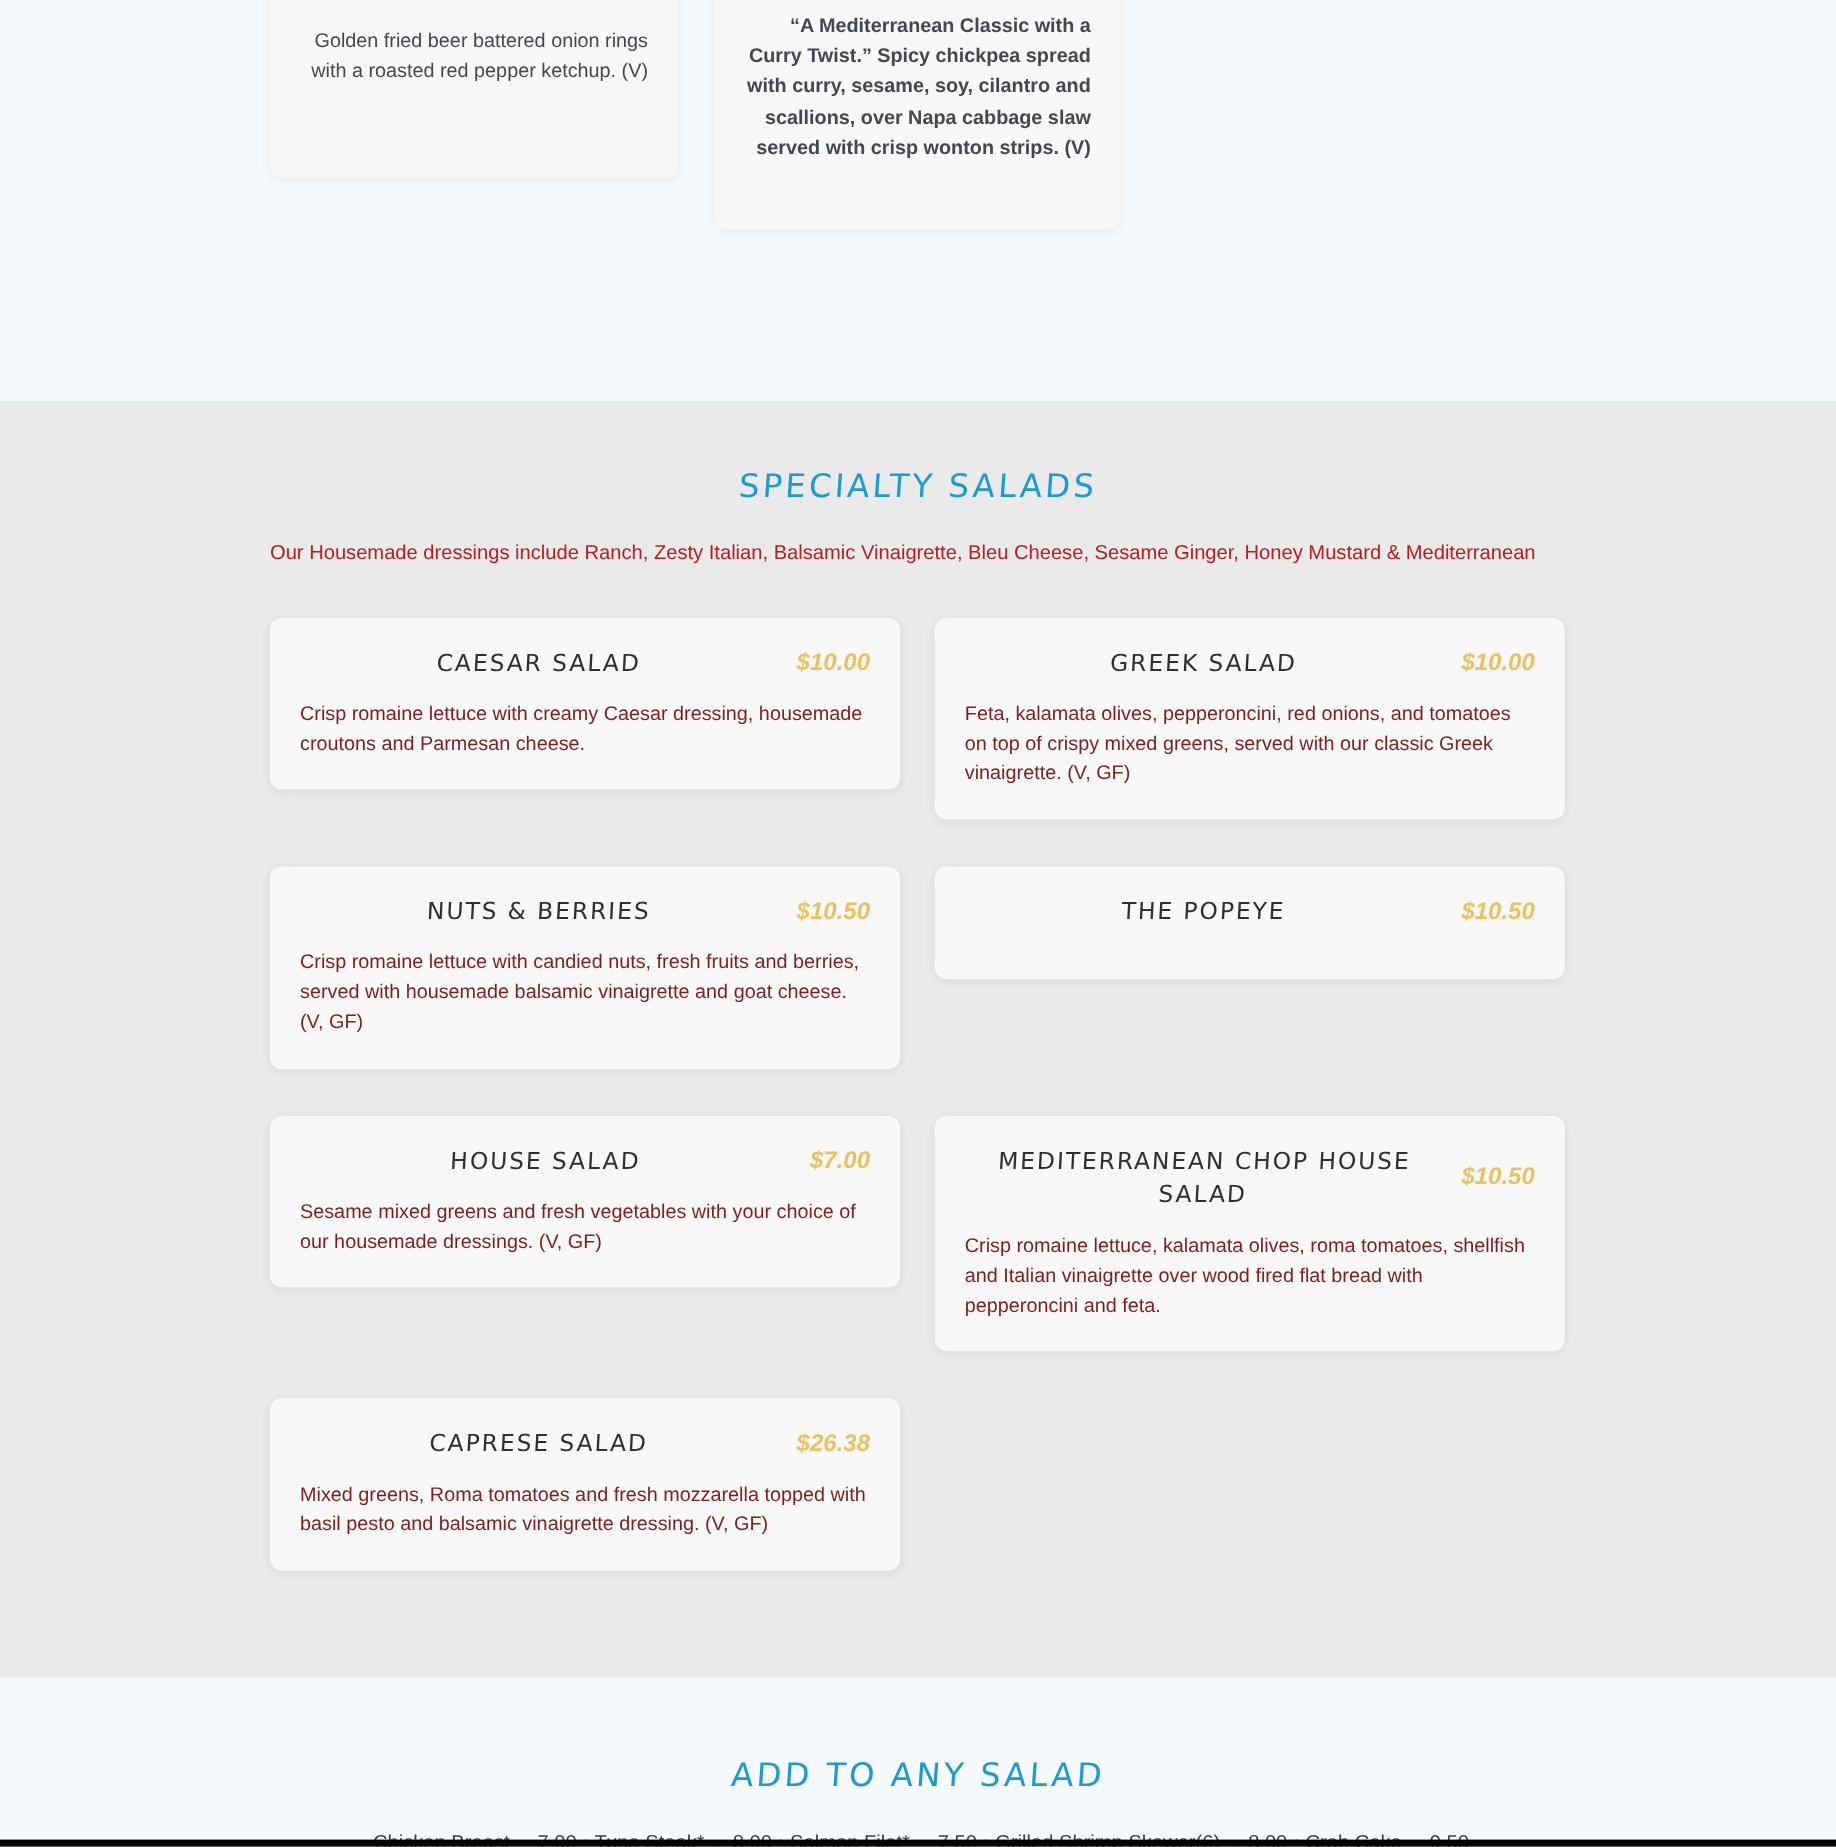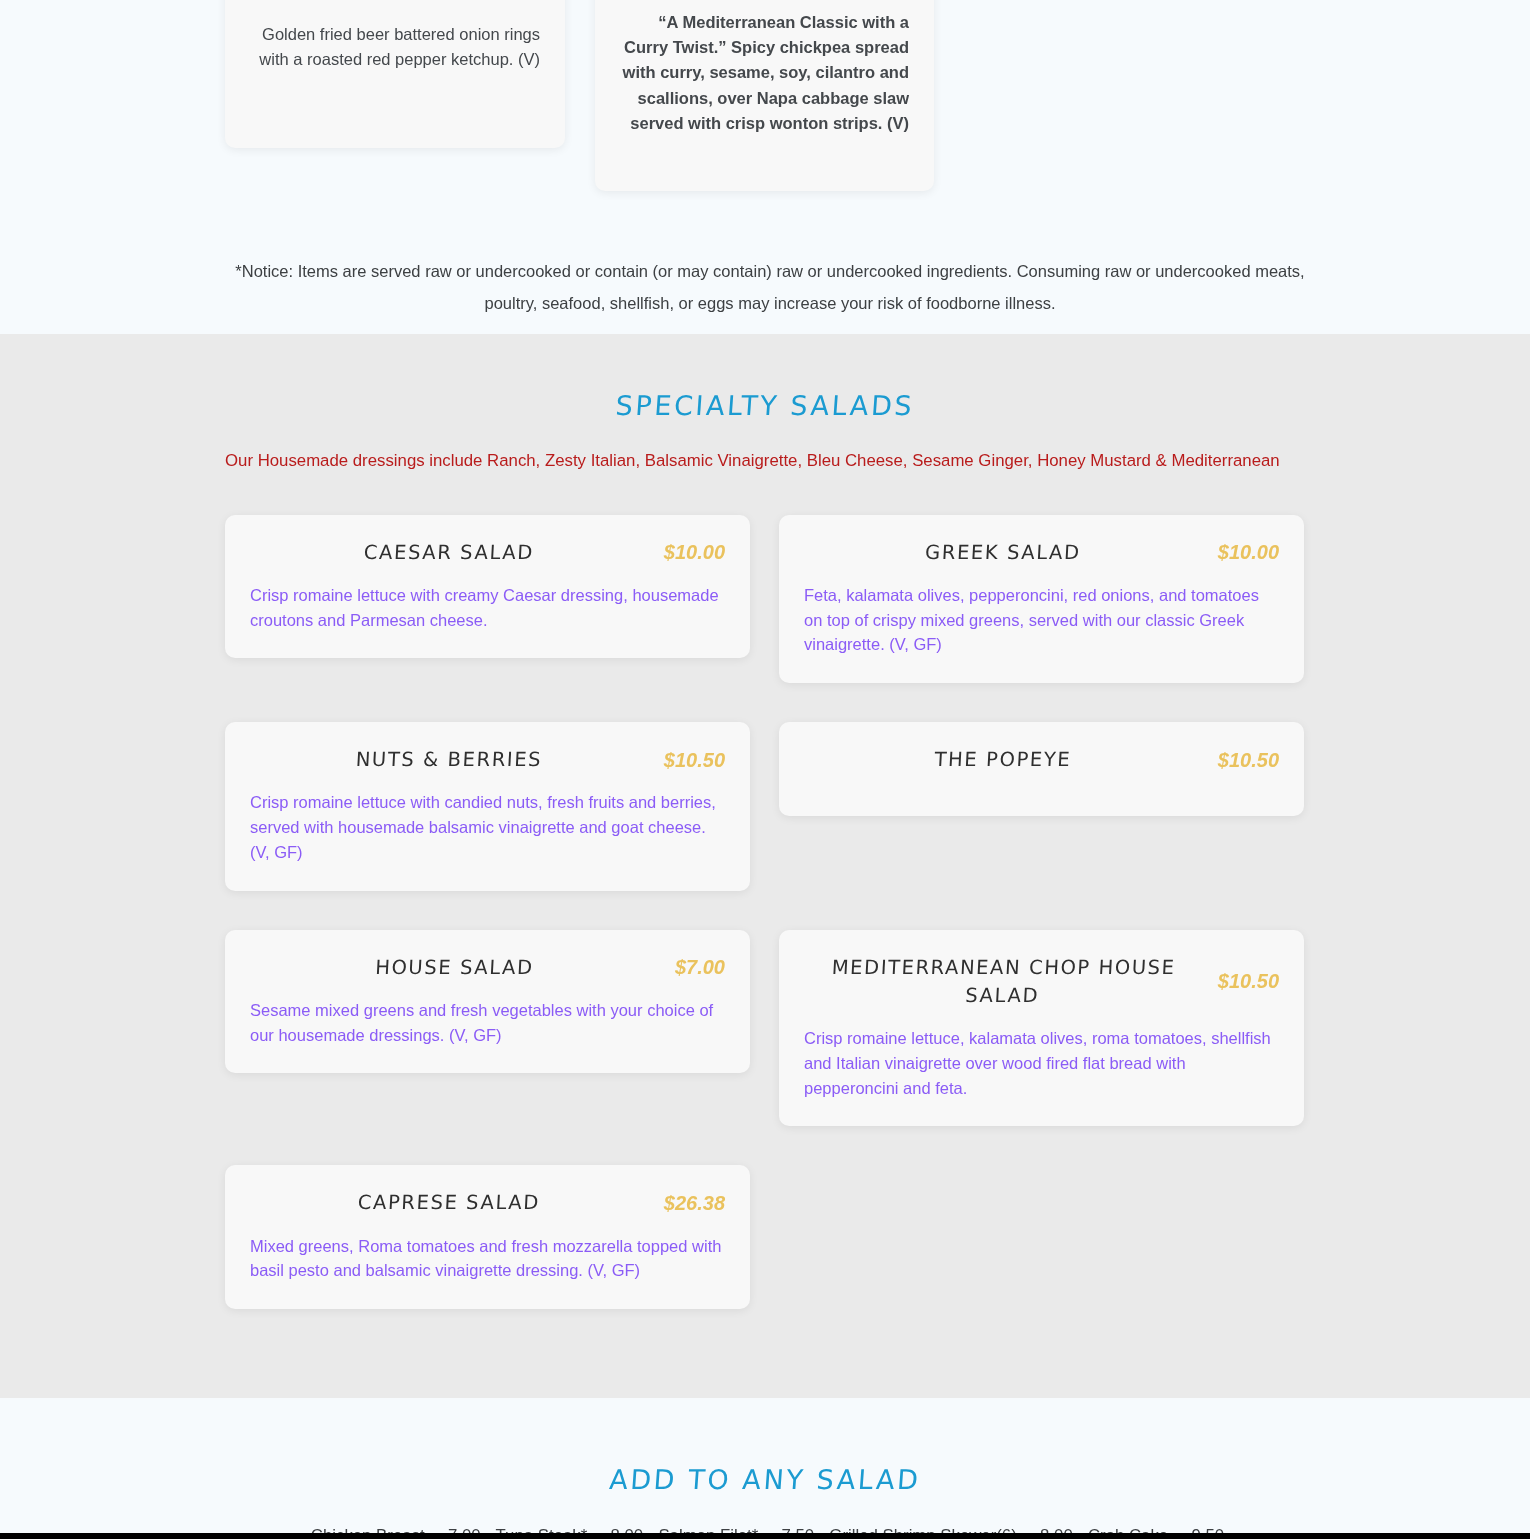--- a/index.html
+++ b/index.html
@@ -73,21 +73,21 @@
     font-weight: 700;
     color: #ecc濃;
     color: #eac25d;
     white-space: nowrap;
     font-style: italic;
   }
 
   .card-desc {
     font-size: 16.5px;
     line-height: 1.5;
-    color: #8b5cf6;
+    color: #7f1d1d;
   }
 
   
   .top-row {
     position: relative;
     height: 196px;
   }
 
   .card-cut {
     position: absolute;
@@ -226,21 +226,20 @@
         <div class="card-cut" id="appetizer-card-2">
           <div class="cut-head">
             <div class="card-title"></div>
             <div class="card-price"></div>
           </div>
           <div class="cut-desc">“A Mediterranean Classic with a Curry Twist.” Spicy chickpea spread with curry, sesame, soy, cilantro and scallions, over Napa cabbage slaw served with crisp wonton strips. (V)</div>
         </div>
 
       </div>
 
-      <div class="notice">*Notice: Items are served raw or undercooked or contain (or may contain) raw or undercooked ingredients. Consuming raw or undercooked meats, poultry, seafood, shellfish, or eggs may increase your risk of foodborne illness.</div>
     </div>
   </section>
 
   <section class="section-salads band-gray">
     <div class="inner">
       <h2 class="section-title">SPECIALTY SALADS</h2>
       <p class="section-sub">Our Housemade dressings include Ranch, Zesty Italian, Balsamic Vinaigrette, Bleu Cheese, Sesame Ginger, Honey Mustard &amp; Mediterranean</p>
 
       <div class="salad-grid">
 

